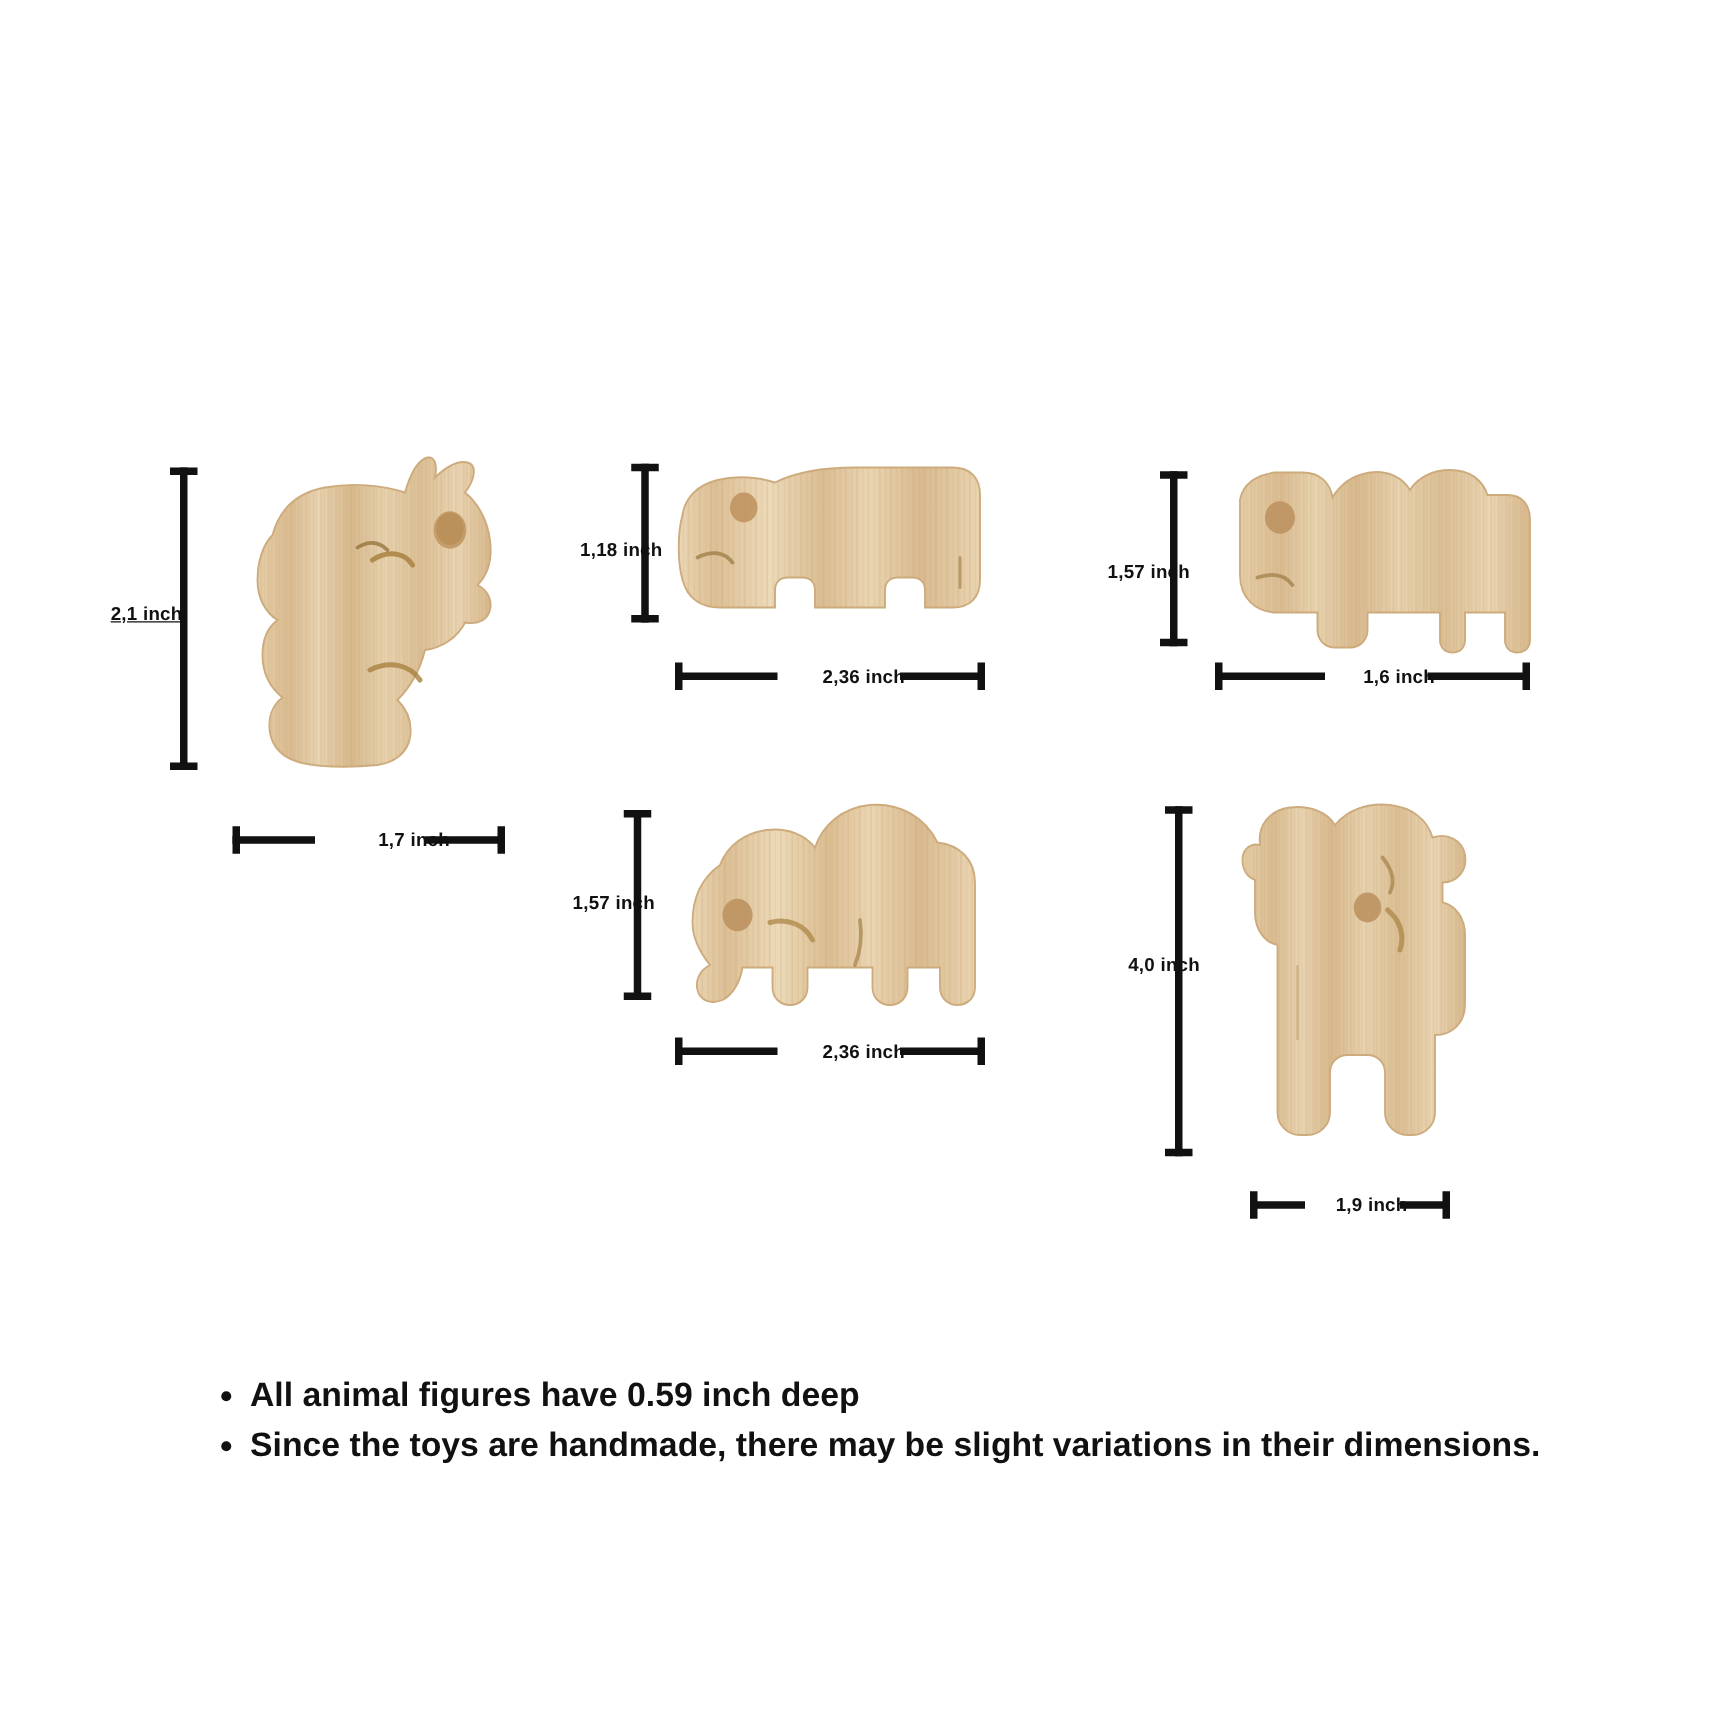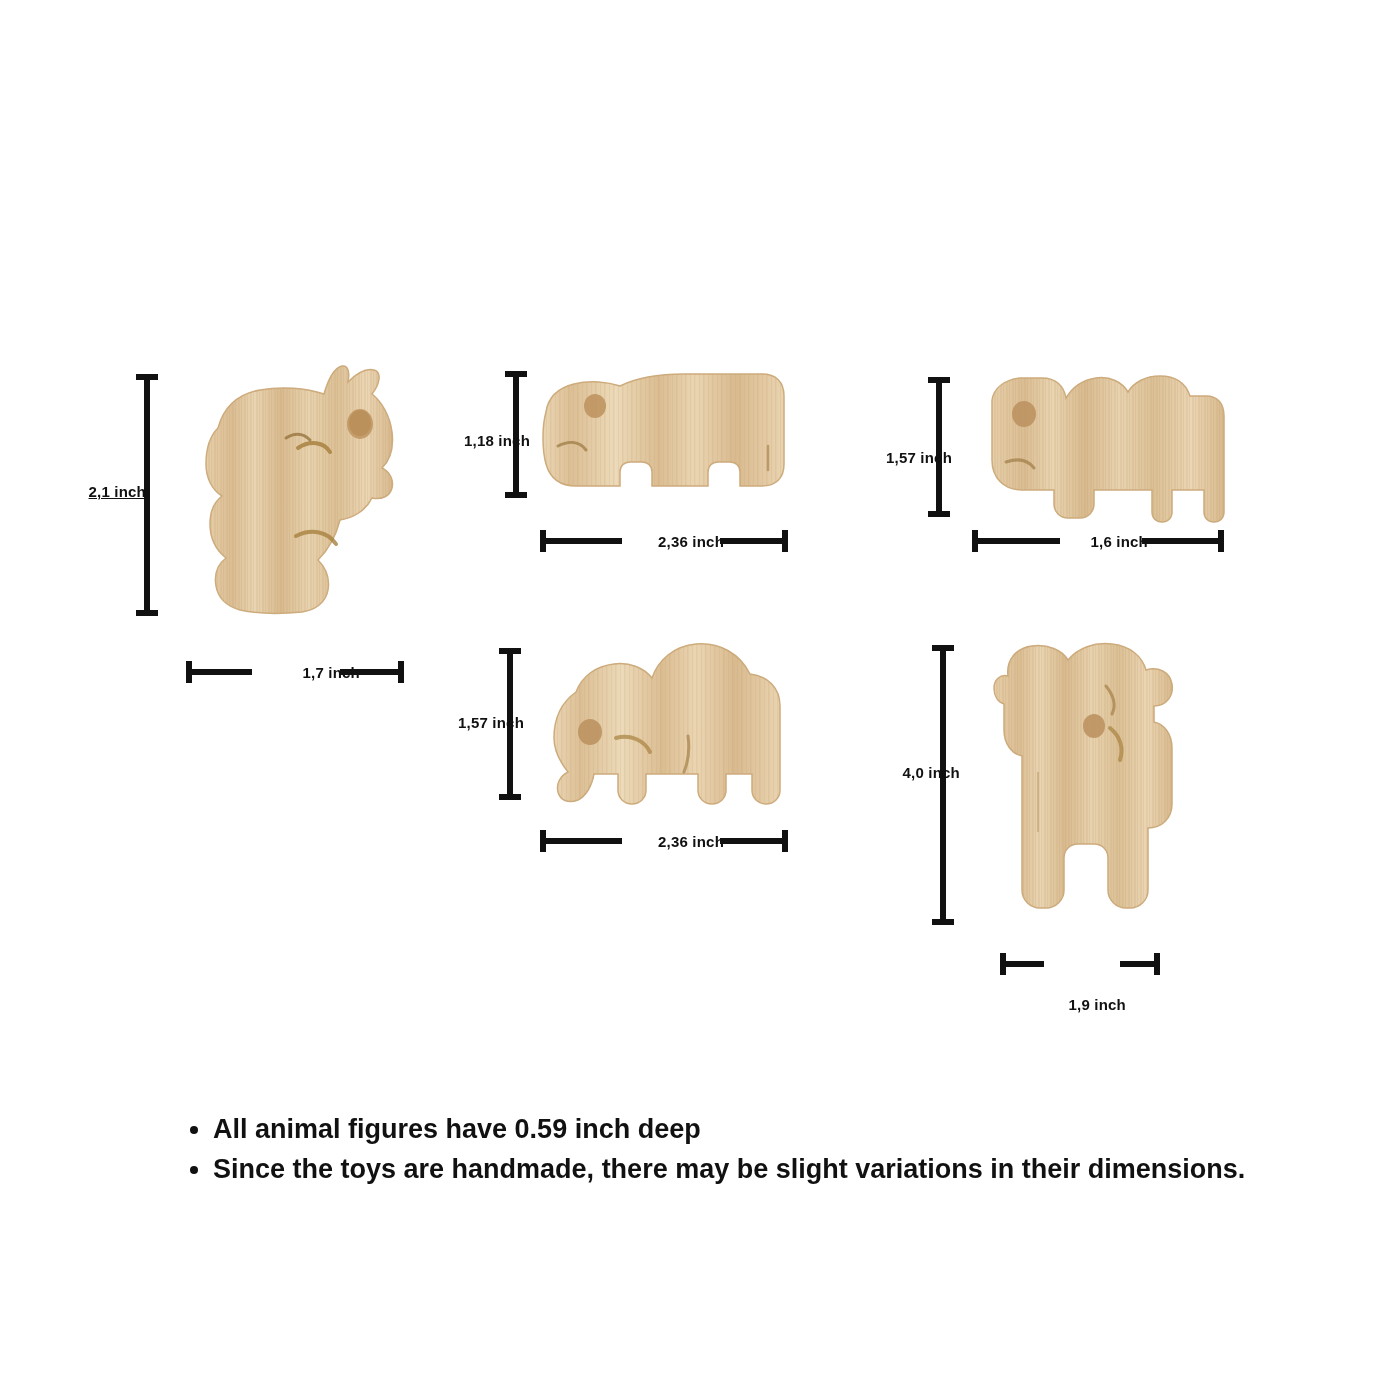--- a/index.html
+++ b/index.html
@@ -85,21 +85,21 @@
   }
 
   
   .notes {
     position: absolute;
     left: 160px;
     top: 1098px;
     width: 1120px;
   }
   .notes ul {
-    margin: 13px;
+    margin: 0;
     padding-left: 40px;
     list-style: disc;
   }
   .notes li {
     font-size: 27px;
     font-weight: bold;
     line-height: 1.35;
     margin-bottom: 4px;
     color: #111;
   }
@@ -438,21 +438,21 @@
           <path d="M60,140 L60,200" fill="none" stroke="#b08a55" stroke-width="2" opacity="0.4"></path>
         </g>
       </svg>
     </div>
 
     <div class="hbar" style="left:1000px; top:961px; width:160px;">
       <span class="cap left"></span>
       <span class="cap right"></span>
     </div>
     <div class="hbar-label-bg" style="left:1044px; top:954px; width:76px;"></div>
-    <div class="dim-label horiz" style="left:1036px; top:956px; width:90px;margin-top:40px;">1,9 inch</div>
+    <div class="dim-label horiz" style="left:1036px; top:956px; width:90px;">1,9 inch</div>
   </div>
 
   <div class="notes">
     <ul>
       <li>All animal figures have 0.59 inch deep</li>
       <li>Since the toys are handmade, there may be slight variations in their dimensions.</li>
     </ul>
   </div>
 
 </div>

